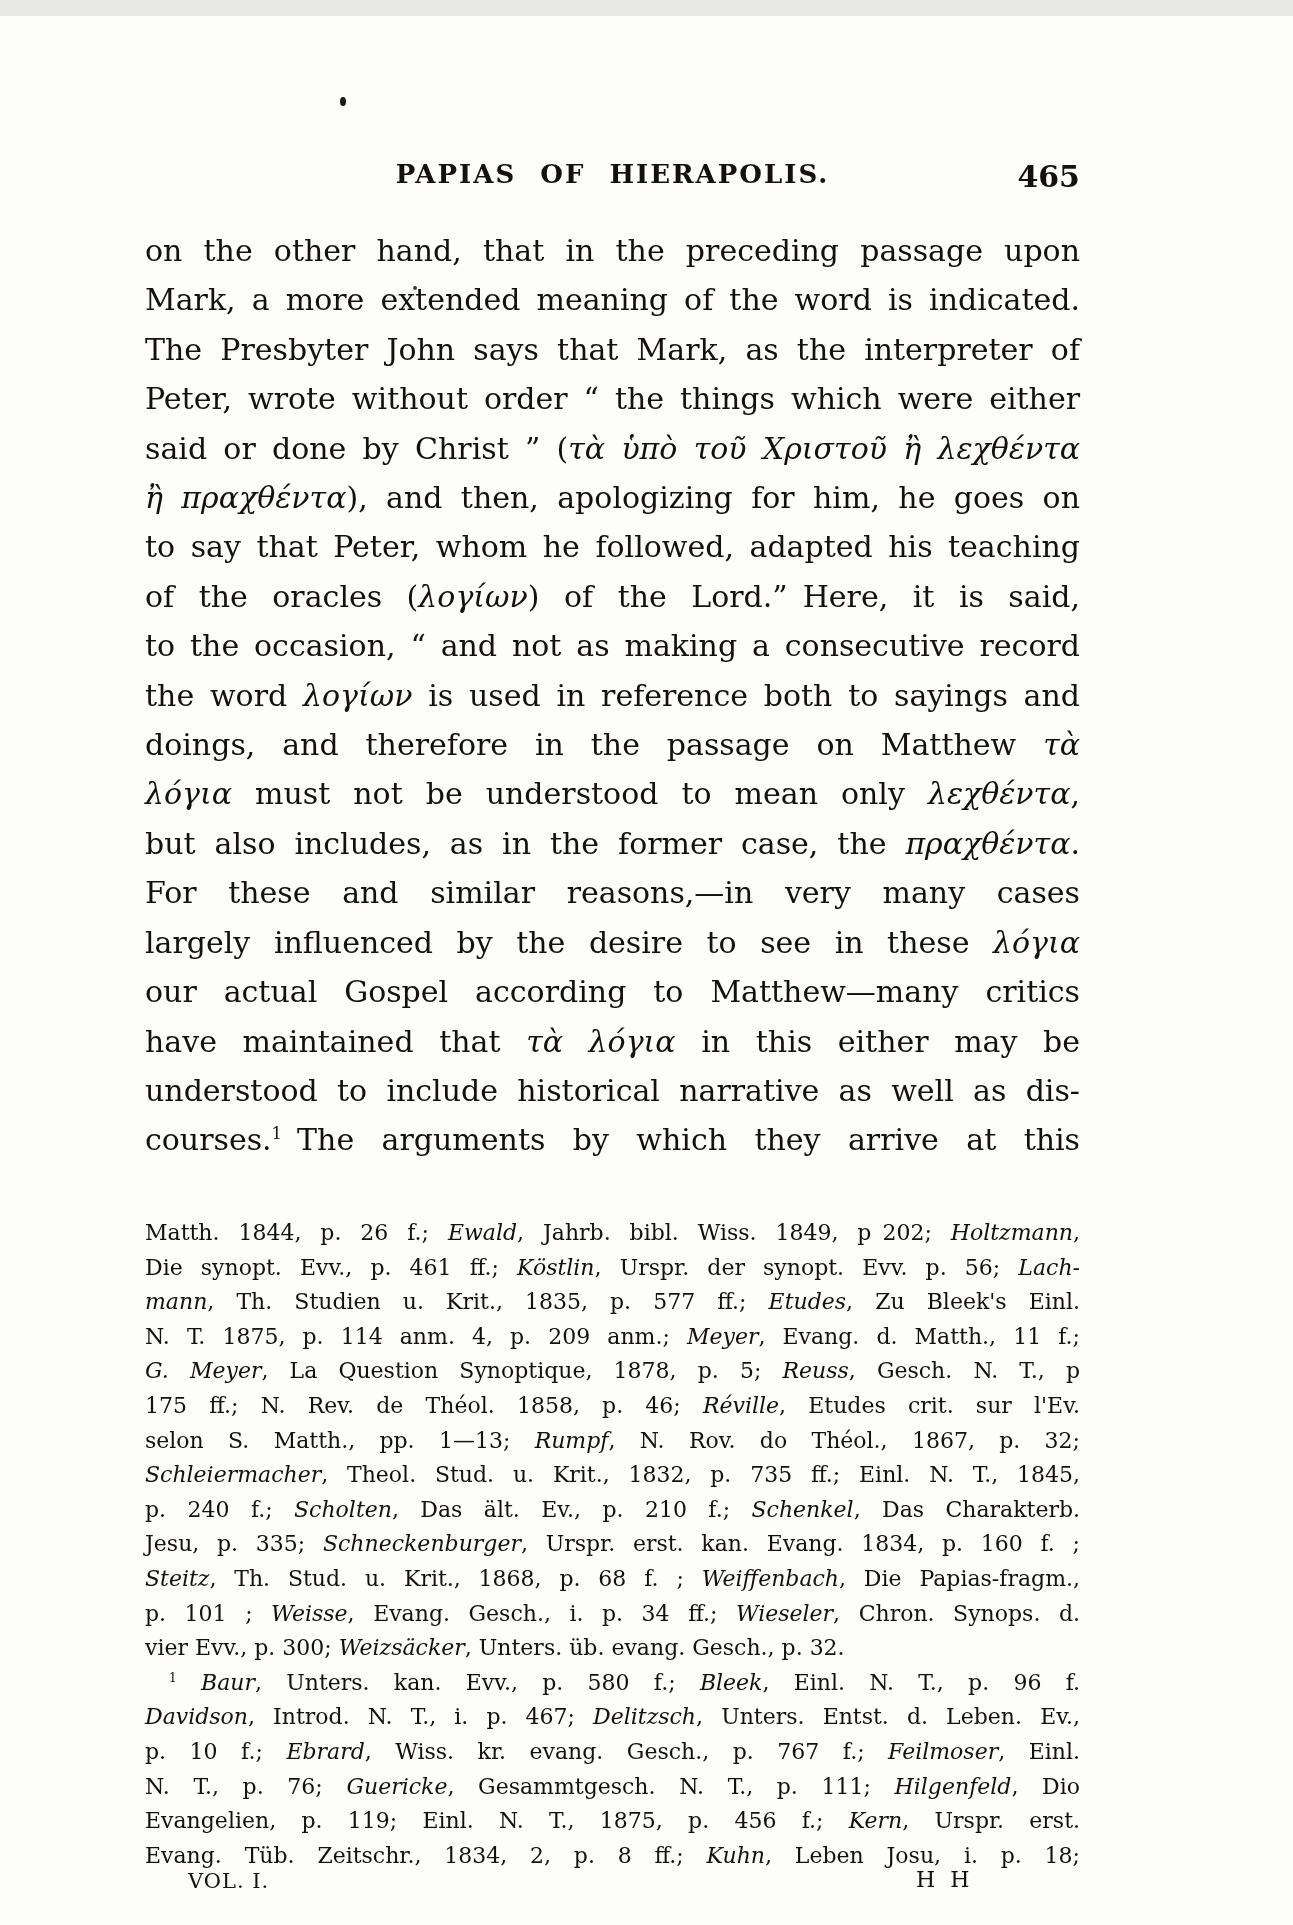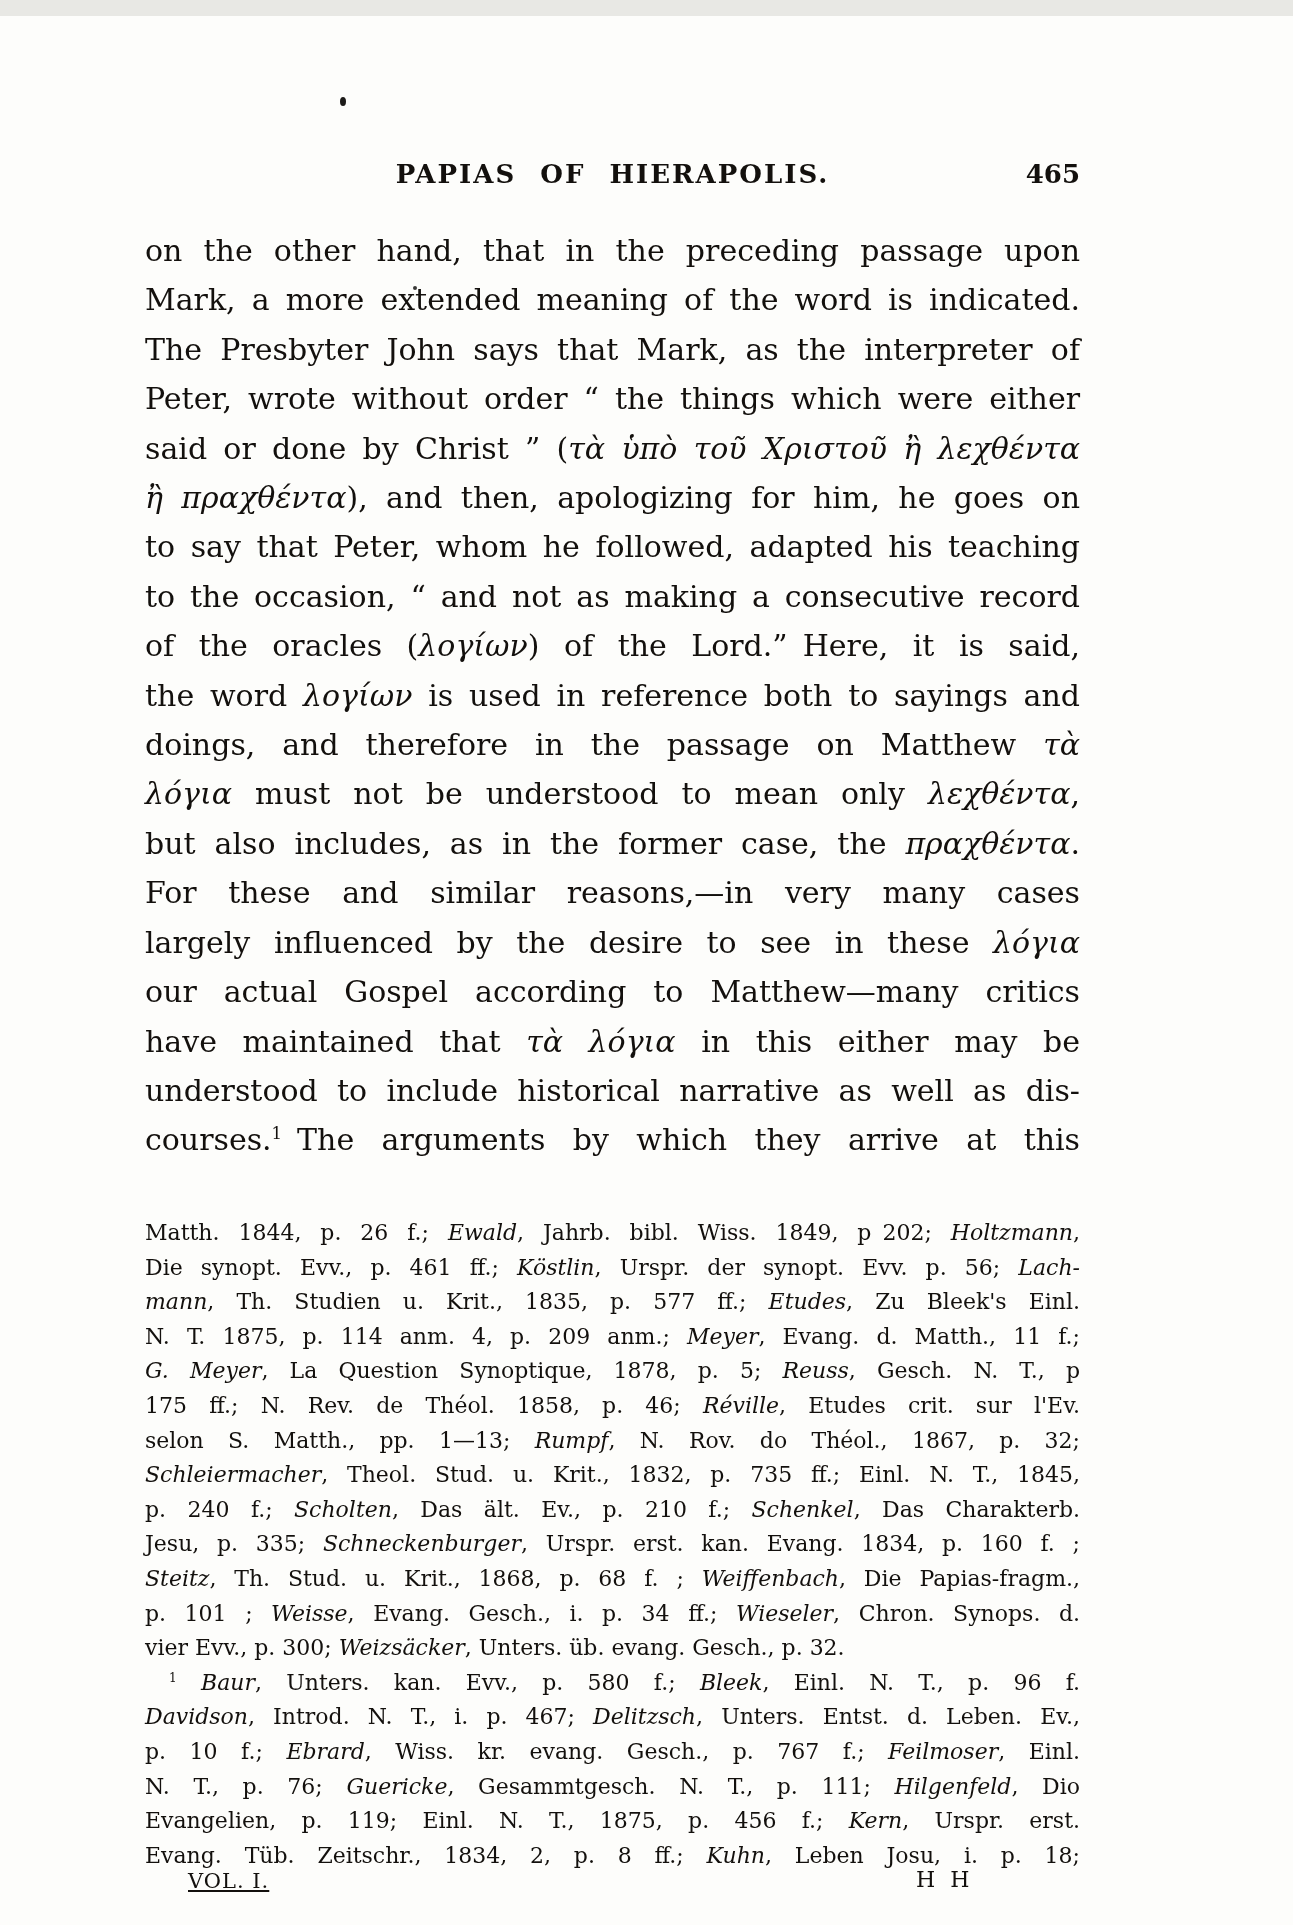--- a/index.html
+++ b/index.html
@@ -21,21 +21,21 @@
     font-size: 26px;
     font-weight: 600;
     letter-spacing: 2px;
     word-spacing: 13px;
     white-space: nowrap;
   }
   .page-number {
     position: absolute;
     left: 145px; top: 143px; width: 935px;
     text-align: right;
-    font-size: 26px;
+    font-size: 30px;
     font-weight: 600;
   }
   .body-text {
     position: absolute;
     left: 145px; top: 210px; width: 935px;
     font-size: 30px;
     line-height: 49.4px;
   }
   .footnotes {
     position: absolute;
@@ -57,21 +57,20 @@
   .seg-sup {
     font-size: 0.55em;
     vertical-align: super;
     line-height: 0;
   }
   .footer-vol {
     position: absolute;
     left: 188px; top: 1853px;
     font-size: 21px;
     letter-spacing: 1px;
-    text-decoration: underline;
   }
   .footer-sig {
     position: absolute;
     left: 916px; top: 1851px;
     font-size: 22px;
     word-spacing: 8px;
   }
   .speck { position: absolute; background: #1c1a18; border-radius: 50%; }
   .speck1 { left: 340px; top: 81px; width: 6px; height: 9px; }
   .speck2 { left: 413px; top: 270px; width: 4px; height: 4px; background: #3a3a38; }
@@ -89,22 +88,22 @@
   <div class="page-number">465</div>
 
   <div class="body-text" id="body-lines">
       <div class="line"><span class="seg-plain">on the other hand, that in the preceding passage upon</span></div>
       <div class="line"><span class="seg-plain">Mark, a more extended meaning of the word is indicated.</span></div>
       <div class="line"><span class="seg-plain">The Presbyter John says that Mark, as the interpreter of</span></div>
       <div class="line"><span class="seg-plain">Peter, wrote without order “ the things which were either</span></div>
       <div class="line"><span class="seg-plain">said or done by Christ ” (</span><span class="seg-greek">τὰ ὑπὸ τοῦ Χριστοῦ ἢ λεχθέντα</span></div>
       <div class="line"><span class="seg-greek">ἢ πραχθέντα</span><span class="seg-plain">), and then, apologizing for him, he goes on</span></div>
       <div class="line"><span class="seg-plain">to say that Peter, whom he followed, adapted his teaching</span></div>
+      <div class="line"><span class="seg-plain">of the oracles (</span><span class="seg-greek">λογίων</span><span class="seg-plain">) of the Lord.” Here, it is said,</span></div>
       <div class="line"><span class="seg-plain">to the occasion, “ and not as making a consecutive record</span></div>
-      <div class="line"><span class="seg-plain">of the oracles (</span><span class="seg-greek">λογίων</span><span class="seg-plain">) of the Lord.” Here, it is said,</span></div>
       <div class="line"><span class="seg-plain">the word </span><span class="seg-greek">λογίων</span><span class="seg-plain"> is used in reference both to sayings and</span></div>
       <div class="line"><span class="seg-plain">doings, and therefore in the passage on Matthew </span><span class="seg-greek">τὰ</span></div>
       <div class="line"><span class="seg-greek">λόγια</span><span class="seg-plain"> must not be understood to mean only </span><span class="seg-greek">λεχθέντα</span><span class="seg-plain">,</span></div>
       <div class="line"><span class="seg-plain">but also includes, as in the former case, the </span><span class="seg-greek">πραχθέντα</span><span class="seg-plain">.</span></div>
       <div class="line"><span class="seg-plain">For these and similar reasons,—in very many cases</span></div>
       <div class="line"><span class="seg-plain">largely influenced by the desire to see in these </span><span class="seg-greek">λόγια</span></div>
       <div class="line"><span class="seg-plain">our actual Gospel according to Matthew—many critics</span></div>
       <div class="line"><span class="seg-plain">have maintained that </span><span class="seg-greek">τὰ λόγια</span><span class="seg-plain"> in this either may be</span></div>
       <div class="line"><span class="seg-plain">understood to include historical narrative as well as dis-</span></div>
       <div class="line"><span class="seg-plain">courses.</span><span class="seg-sup">1</span><span class="seg-plain"> The arguments by which they arrive at this</span></div>

